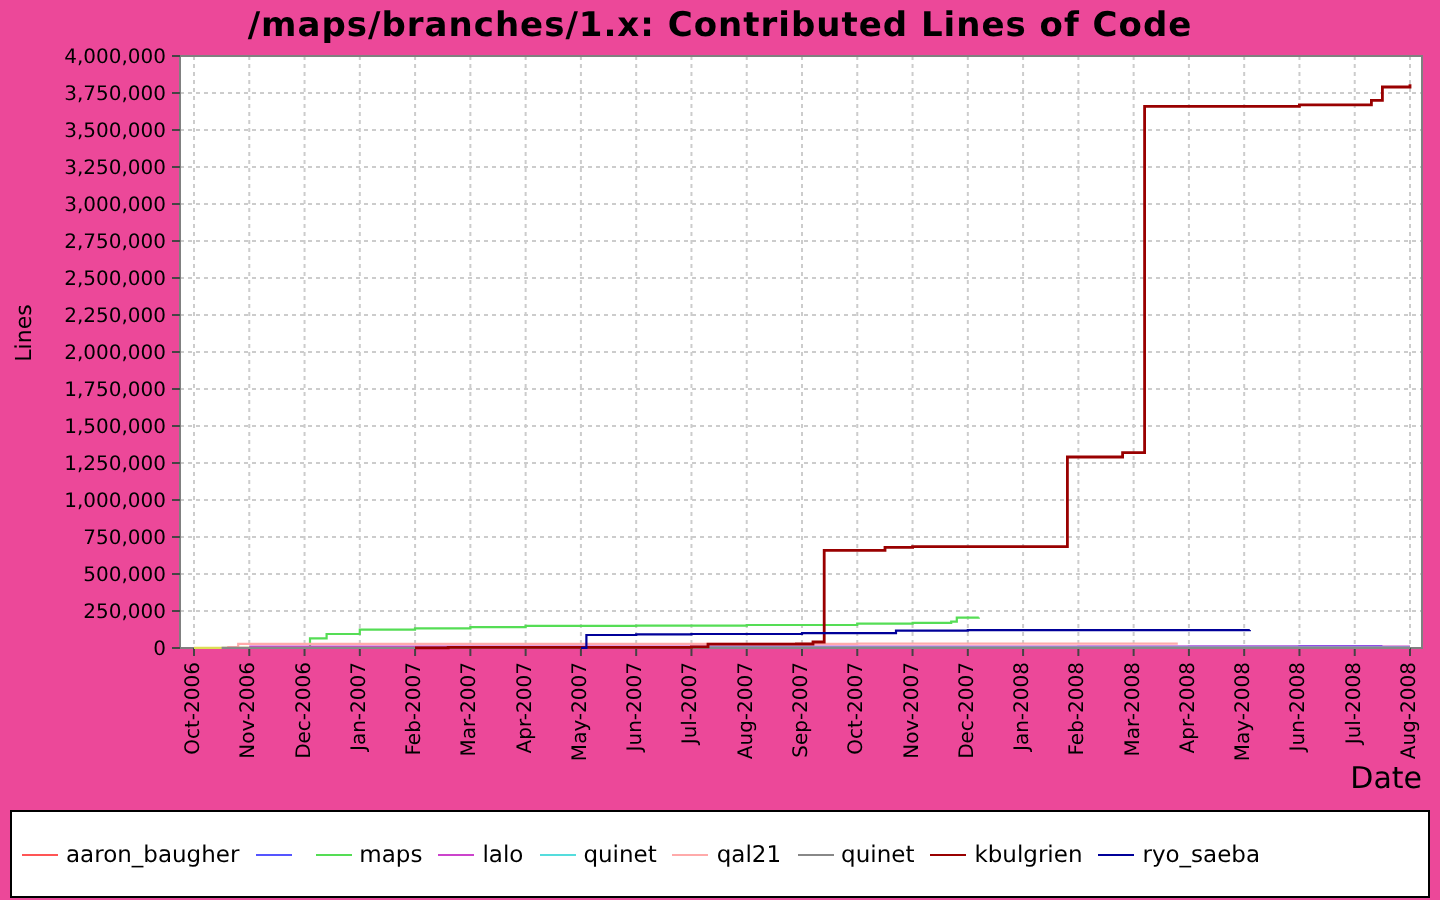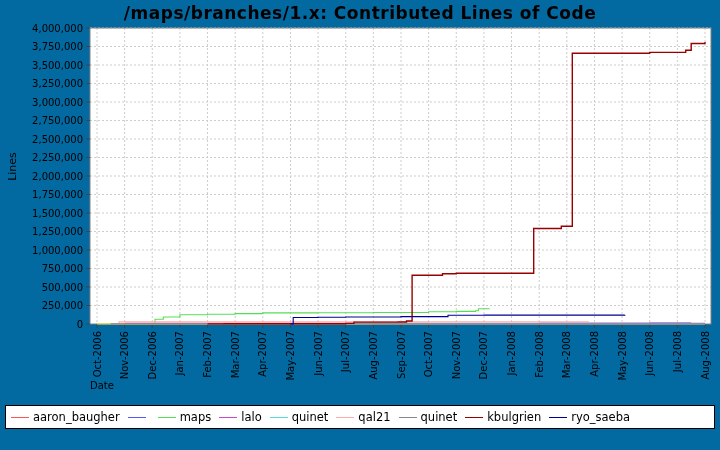--- a/index.html
+++ b/index.html
@@ -3,32 +3,32 @@
 <meta charset="utf-8">
 <style>
   html,body{margin:0;padding:0;}
   .page{position:relative;width:720px;height:450px;background:#d4d0c0;overflow:hidden;
         font-family:"DejaVu Sans", sans-serif;color:#000;}
   .chart-title{position:absolute;top:3px;left:0;width:720px;text-align:center;
                font-size:17px;font-weight:bold;letter-spacing:0.5px;}
   #plot-svg{position:absolute;top:0;left:0;}
   .ylabel{position:absolute;left:-12px;top:160px;width:48px;text-align:center;
           font-size:11px;transform:rotate(-90deg);}
-  .xlabel{position:absolute;left:90px;top:380px;width:621px;text-align:left;font-size:10px;}
+  .xlabel{position:absolute;left:90px;top:380px;width:621px;text-align:right;font-size:15px;}
   .legend{position:absolute;left:5px;top:405px;width:710px;box-sizing:border-box;
           background:#ffffff;border:1px solid #000;display:flex;flex-wrap:wrap;
-          column-gap:8px;row-gap:0;padding:2px 5px;font-size:11.5px;line-height:18px;}
+          column-gap:8px;row-gap:0;padding:12px 5px;font-size:11.5px;line-height:18px;}
   .legend-item{display:inline-flex;align-items:center;white-space:nowrap;}
   .swatch{display:inline-block;width:18px;height:0;border-top:1px solid #000;margin-right:4px;}
   svg text{font-family:"DejaVu Sans", sans-serif;}
 </style>
 </head>
 <body>
 
-<div class="page" style="background: #0369a1;">
+<div class="page" style="background: #ec4899;">
   <div class="chart-title">/maps/branches/1.x: Contributed Lines of Code</div>
   <svg id="plot-svg" width="720" height="402">
       <rect x="90" y="28" width="621" height="296" fill="#ffffff"></rect>
       <g stroke="#cccccc" stroke-dasharray="2 2" stroke-width="1">
         <line x1="97" y1="28" x2="97" y2="324"></line>
         <line x1="124.63636363636364" y1="28" x2="124.63636363636364" y2="324"></line>
         <line x1="152.27272727272728" y1="28" x2="152.27272727272728" y2="324"></line>
         <line x1="179.9090909090909" y1="28" x2="179.9090909090909" y2="324"></line>
         <line x1="207.54545454545456" y1="28" x2="207.54545454545456" y2="324"></line>
         <line x1="235.1818181818182" y1="28" x2="235.1818181818182" y2="324"></line>

